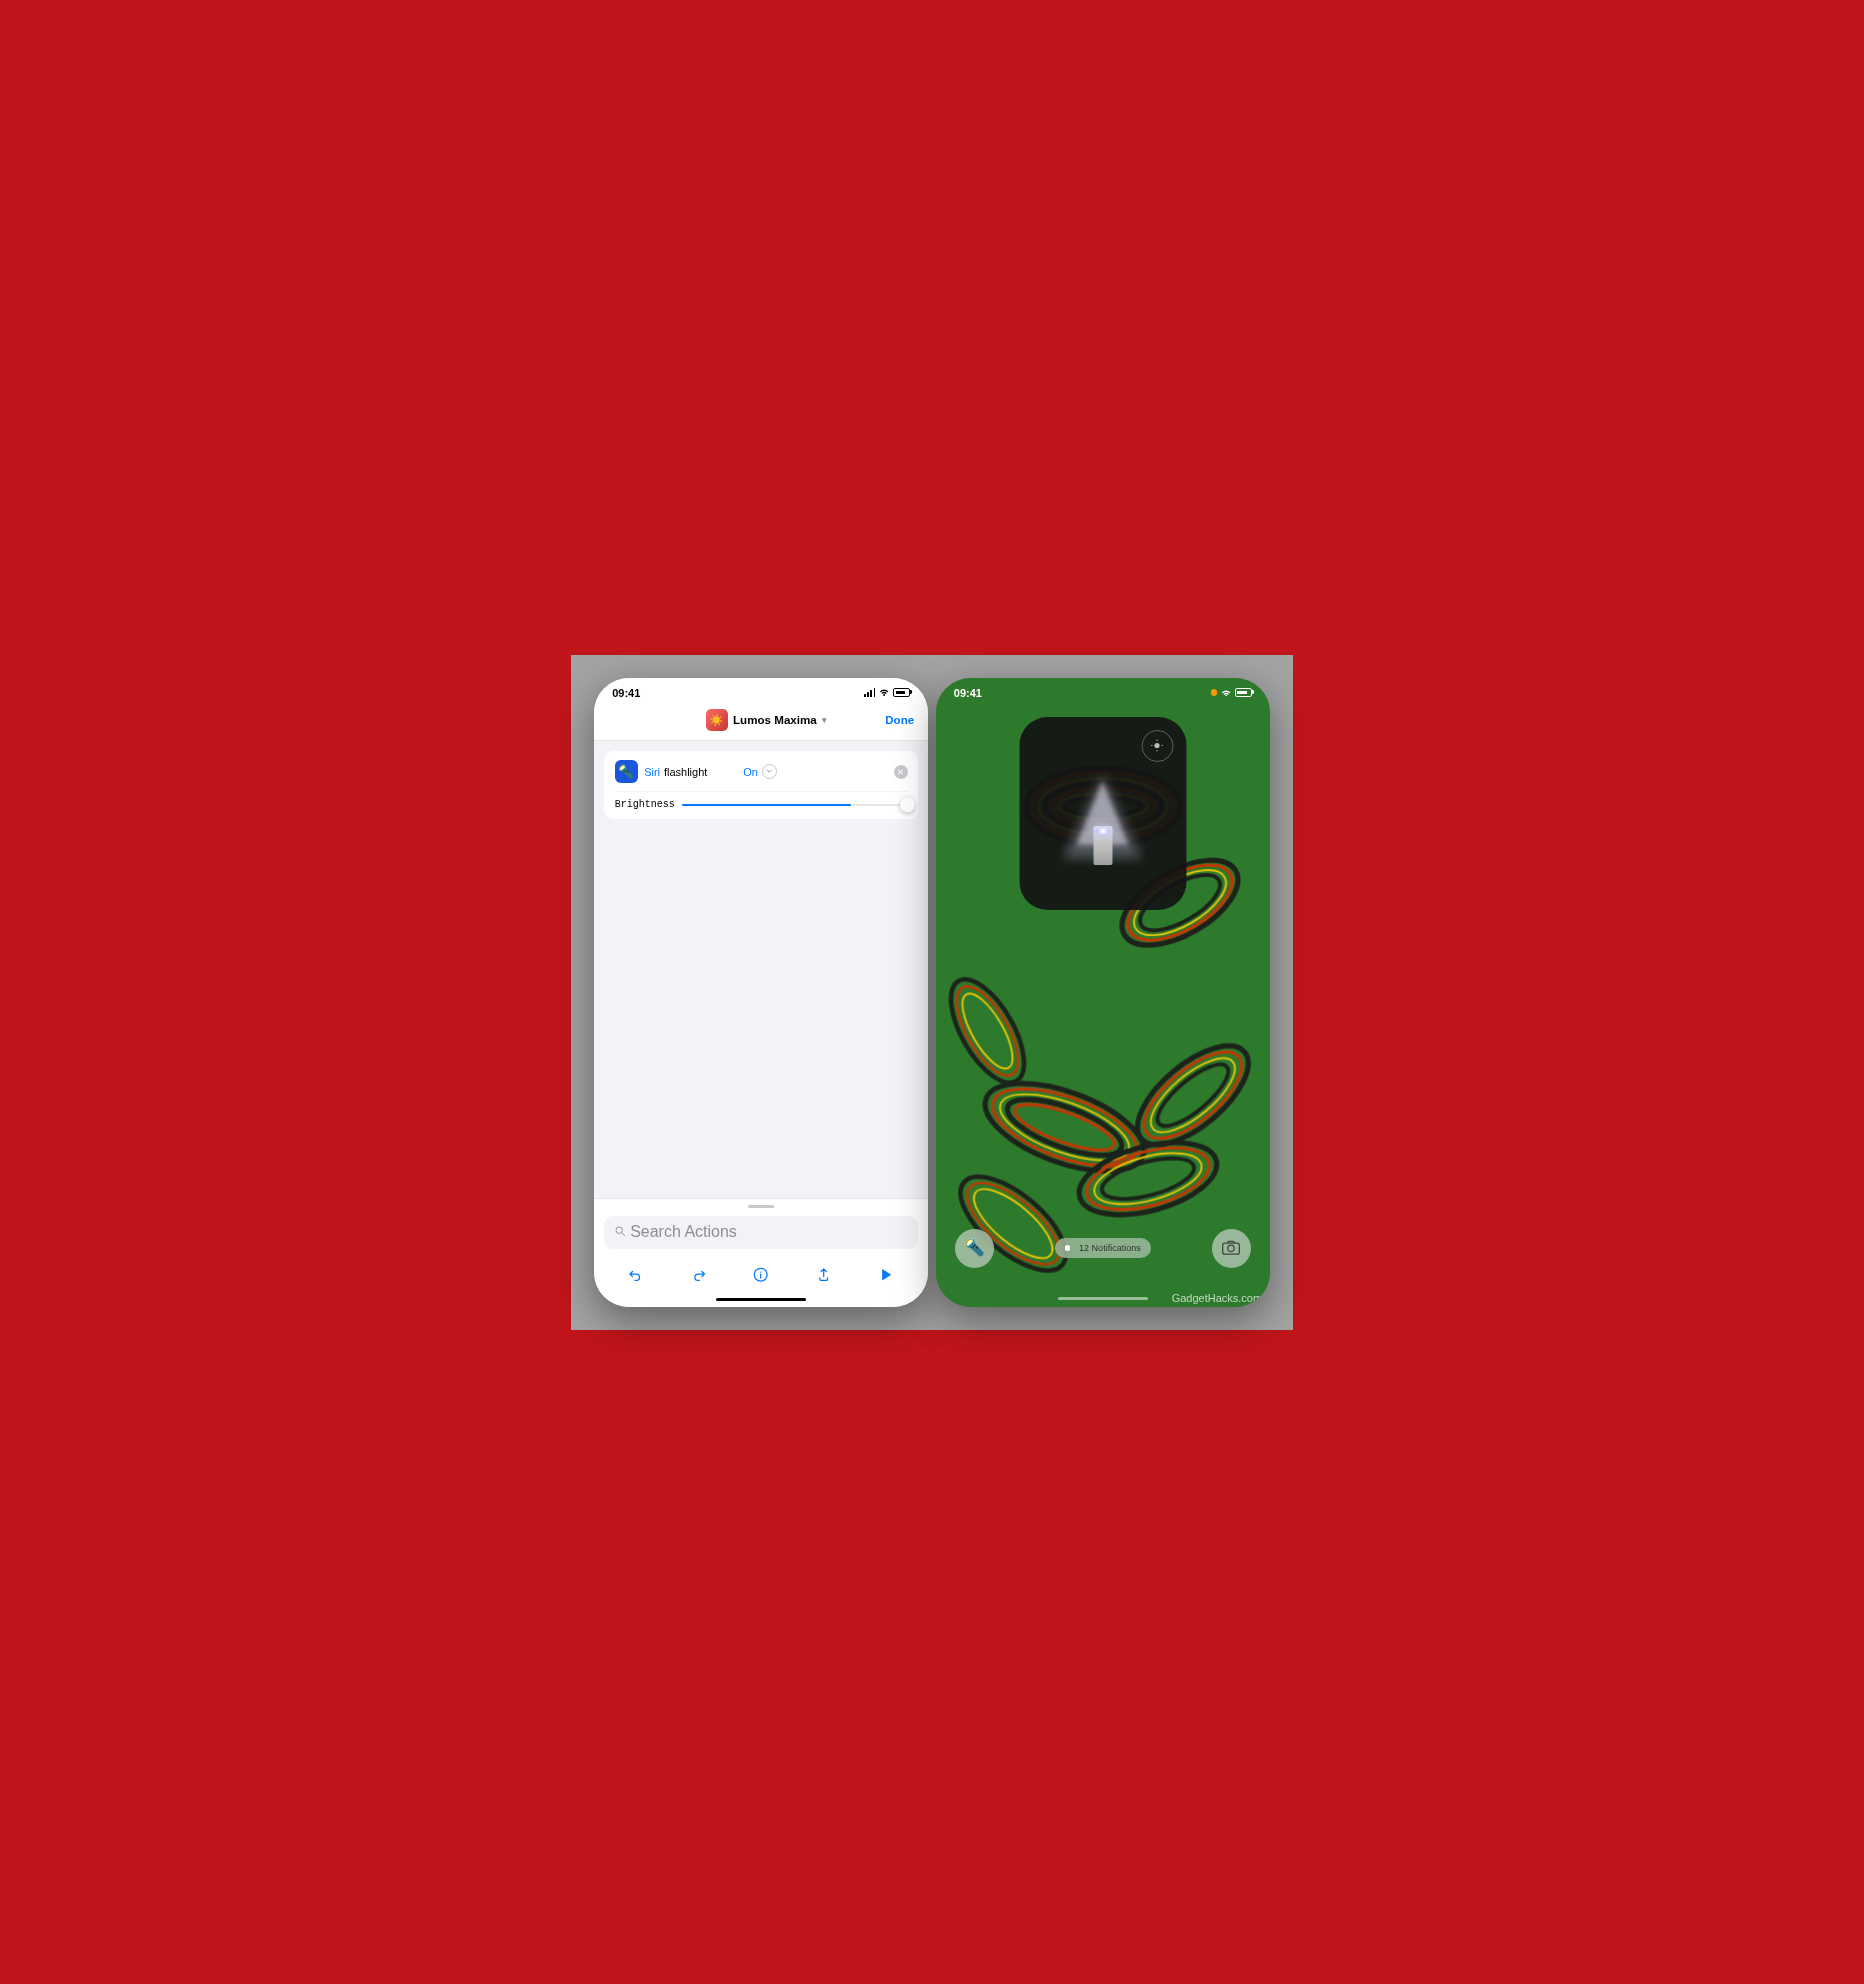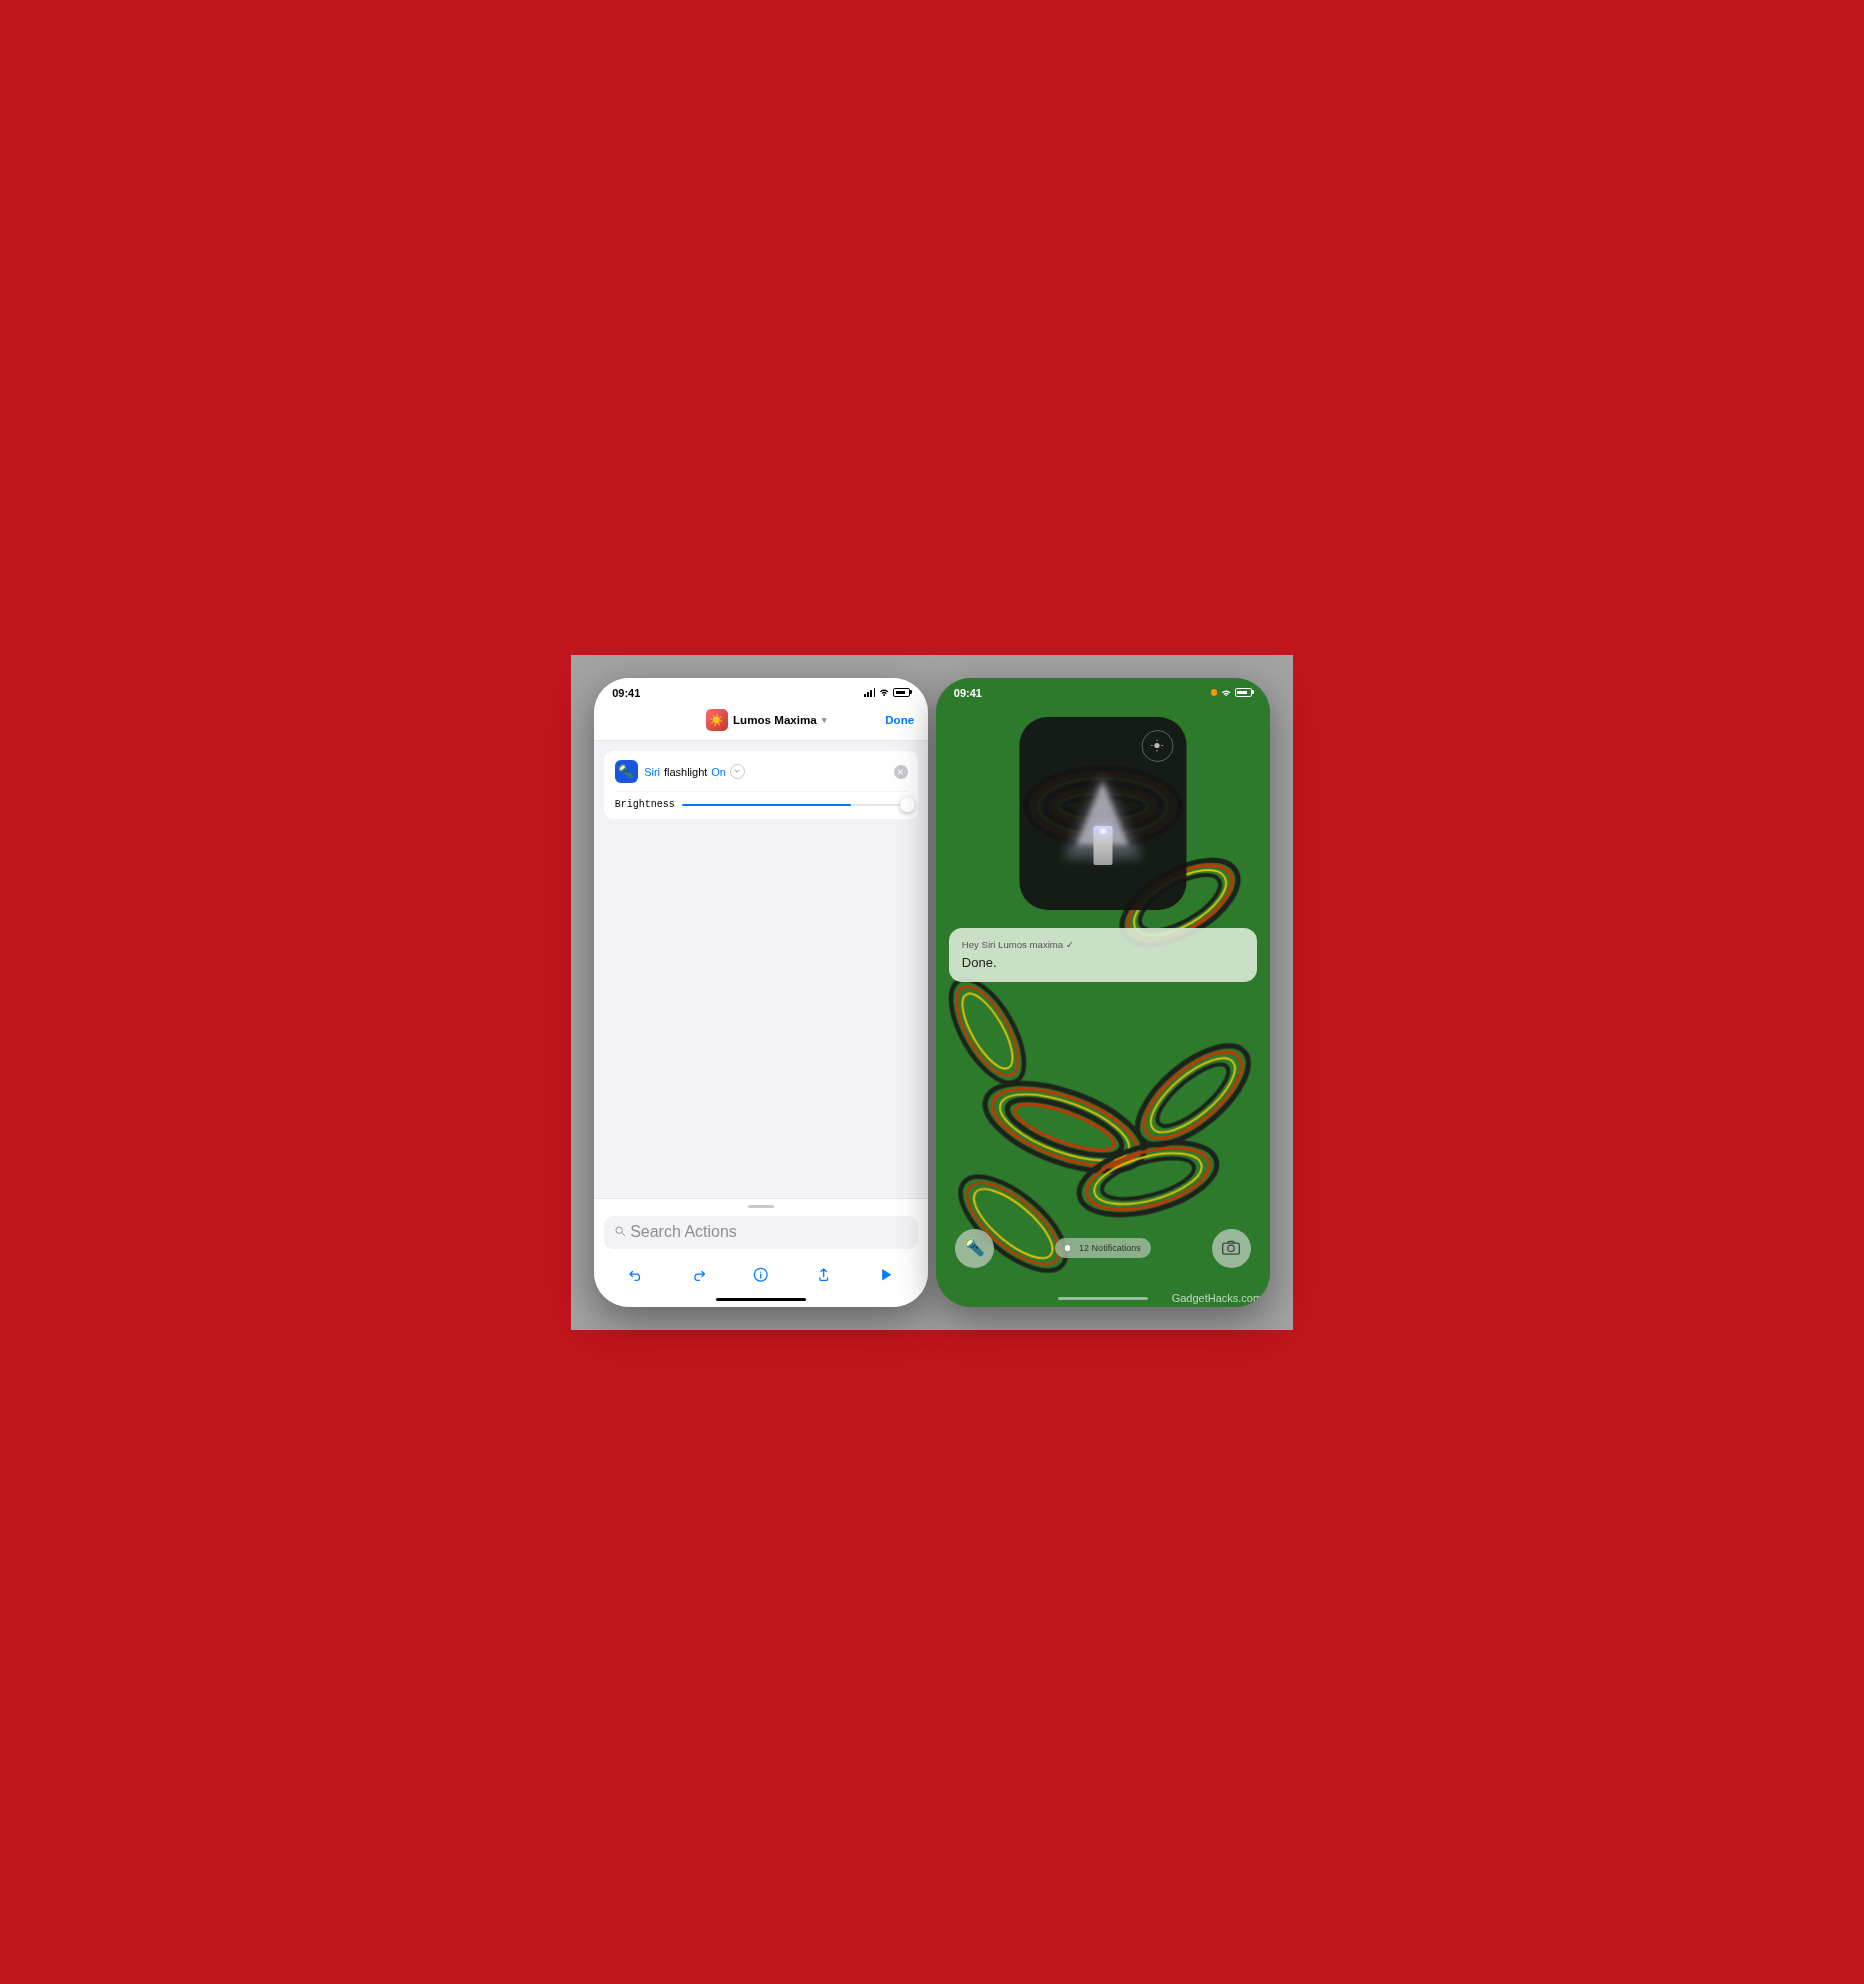--- a/index.html
+++ b/index.html
@@ -160,20 +160,21 @@
       color: #007aff;
       font-weight: 500;
     }
     .action-flashlight {
       color: #000;
       font-weight: 400;
     }
     .action-on {
       color: #007aff;
       font-weight: 500;
+      margin-left: 32px;
     }
     .action-chevron {
       width: 15.4px;
       height: 15.4px;
       border: 1.3px solid #c7c7cc;
       border-radius: 50%;
       display: flex;
       align-items: center;
       justify-content: center;
       color: #8e8e93;
@@ -685,24 +686,20 @@
       </div>
       <div class="flashlight-beam">
         <div class="beam-glow"></div>
         <div class="beam-bright"></div>
         <div class="flashlight-body">
           <div class="flashlight-lens"></div>
         </div>
       </div>
     </div>
 
-    <div class="siri-bubble">
-      <div class="siri-hey">Hey Siri Lumos maxima ✓</div>
-      <div class="siri-done">Done.</div>
-    </div>
 
     <div class="bottom-widgets">
       <div class="widget-circle">🔦</div>
       <div class="notifications-pill">
         <div class="notif-dot"></div>
         <span>12 Notifications</span>
       </div>
       <div class="widget-circle camera">
         <svg width="18" height="15.4" viewBox="0 0 28 24">
             <rect x="1" y="5" width="26" height="17" rx="3" fill="none" stroke="#444" stroke-width="2"></rect>

